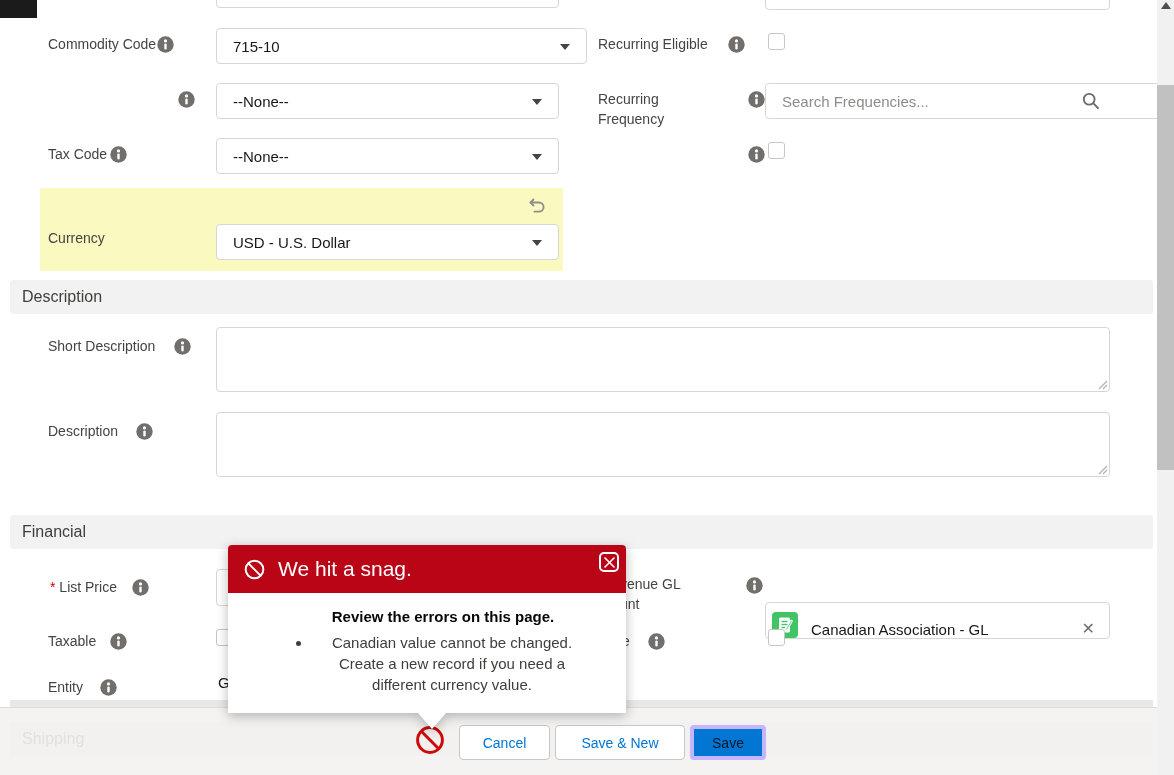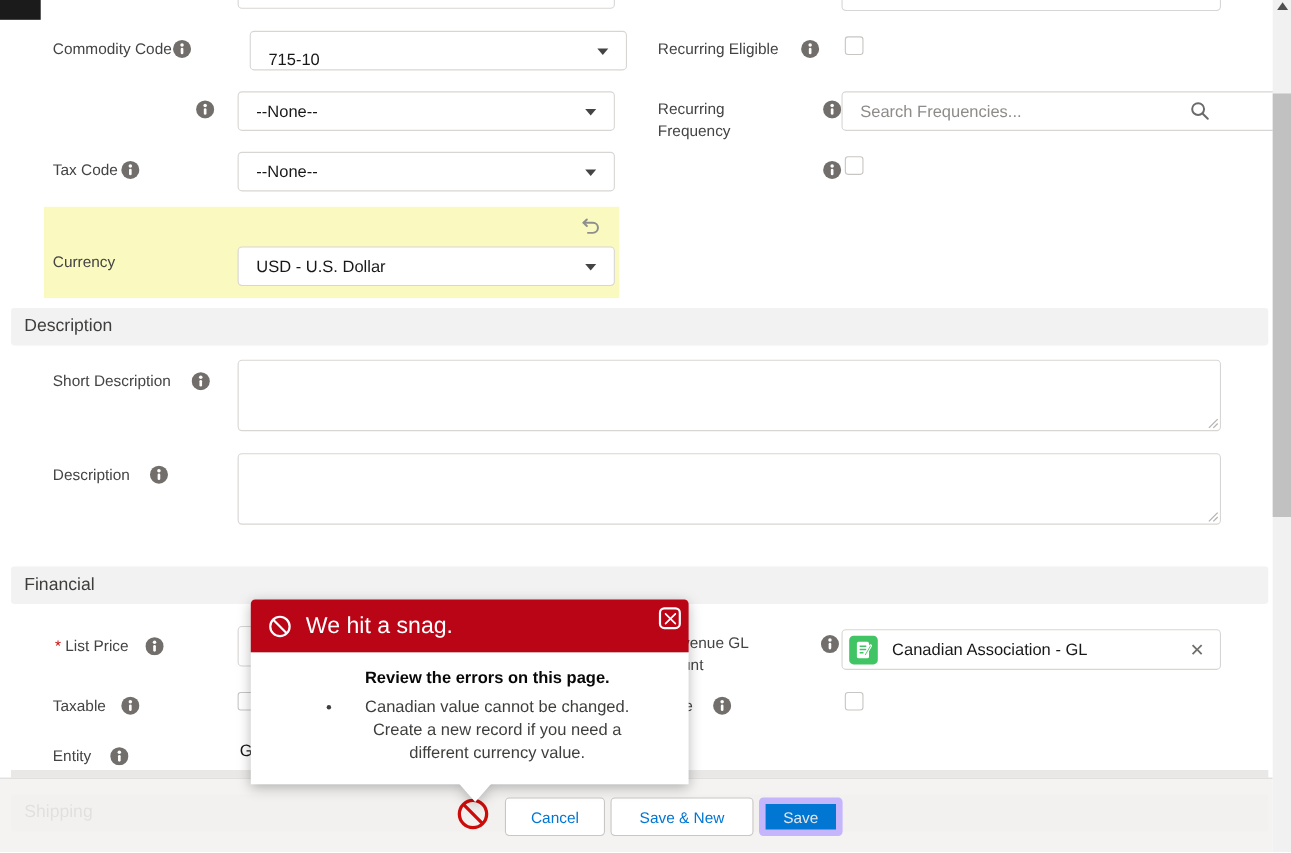--- a/index.html
+++ b/index.html
@@ -36,22 +36,22 @@
   .section-bar { position:absolute; left:10px; width:1143px; height:34px; background:#f3f2f2;
                  border-radius:3px; display:flex; align-items:center; padding-left:12px;
                  font-size:16px; color:#3e3e3c; }
 
   .partial-input { position:absolute; background:#fff; border:1px solid #d8d6d4; border-radius:4px; height:38px; }
 
   
   .hl-yellow { position:absolute; left:40px; top:188px; width:523px; height:83px; background:#f9f9c0; }
 
   
-  .pill { position:absolute; left:765px; top:572px; width:345px; height:37px; background:#fff;
-          border:1px solid #d8d6d4; border-radius:4px; display:flex; align-items:center; }
+  .pill { position:absolute; left:765px; top:602px; width:345px; height:37px; background:#fff;
+          border:1px solid #d8d6d4; border-radius:4px; display:flex; align-items:flex-end; }
   .pill-icon { width:26px; height:26px; border-radius:4px; background:#41c464; margin-left:6px;
                flex:0 0 auto; position:relative; }
   .pill-text { font-size:15px; color:#181818; margin-left:13px; flex:1; }
   .pill-x { font-size:16px; color:#706e6b; margin-right:14px; cursor:pointer; }
 
   
   .popover { position:absolute; left:228px; top:545px; width:398px; z-index:50;
              filter:drop-shadow(0 3px 6px rgba(0,0,0,0.28));text-align:center; }
   .pop-head { height:48px; background:#ba0517; border-radius:4px 4px 0 0; display:flex;
               align-items:center; padding-left:16px; color:#fff; font-size:21px; position:relative; }
@@ -66,21 +66,21 @@
             border-left:15px solid transparent; border-right:15px solid transparent;
             border-top:17px solid #fff; }
 
   
   .pre-footer-strip { position:absolute; left:10px; top:700px; width:1143px; height:7px; background:#e9e8e7; z-index:5; }
   .footer { position:absolute; left:0; top:707px; width:1157px; height:68px;
             background:rgba(243,242,241,0.9); border-top:1px solid #dcdbda; z-index:30; }
   .btn { position:absolute; top:17px; height:35px; border-radius:4px; font-family:"Liberation Sans",sans-serif;
          font-size:14px; display:flex; align-items:center; justify-content:center; cursor:pointer; }
   .btn-neutral { background:#fff; border:1px solid #c9c7c5; color:#0176d3; }
-  .btn-brand { background:#0176d3; border:6px solid #c4b5fd; color:#e5e5e5; }
+  .btn-brand { background:#0176d3; border:4px solid #c4b5fd; color:#0f172a; }
 
   
   .scroll-track { position:absolute; left:1157px; top:0; width:17px; height:775px; background:#f1f1f1; z-index:60; }
   .scroll-up { position:absolute; left:4px; top:2px; width:0; height:0;
                border-left:5px solid transparent; border-right:5px solid transparent;
                border-bottom:7px solid #4f4f4f; }
   .scroll-thumb { position:absolute; left:0; top:85px; width:17px; height:385px; background:#c1c1c1; }
 
   .corner-dark { position:absolute; left:0; top:0; width:37px; height:18px; background:#1b1b1b; z-index:70; }
 
@@ -96,21 +96,21 @@
   <div class="partial-input" style="left:765px; top:-28px; width:345px;"></div>
 
   <div class="lbl" style="left:48px; top:34px;">Commodity Code</div>
   <div class="info" style="left:157px; top:36px;">
     <svg width="17" height="17" viewBox="0 0 17 17">
         <circle cx="8.5" cy="8.5" r="8.2" fill="#716e6b"></circle>
         <circle cx="8.5" cy="4.9" r="1.6" fill="#fff"></circle>
         <rect x="7.3" y="7.4" width="2.4" height="6" rx="1.2" fill="#fff"></rect>
       </svg>
   </div>
-  <div class="select" style="left:227px; top:28px; width:343px;align-items:flex-end;">
+  <div class="select" style="left:216px; top:28px; width:371px;">
     <span>715-10</span>
     <span class="caret"></span>
   </div>
 
   <div class="info" style="left:178px; top:91px;">
     <svg width="17" height="17" viewBox="0 0 17 17">
         <circle cx="8.5" cy="8.5" r="8.2" fill="#716e6b"></circle>
         <circle cx="8.5" cy="4.9" r="1.6" fill="#fff"></circle>
         <rect x="7.3" y="7.4" width="2.4" height="6" rx="1.2" fill="#fff"></rect>
       </svg>

